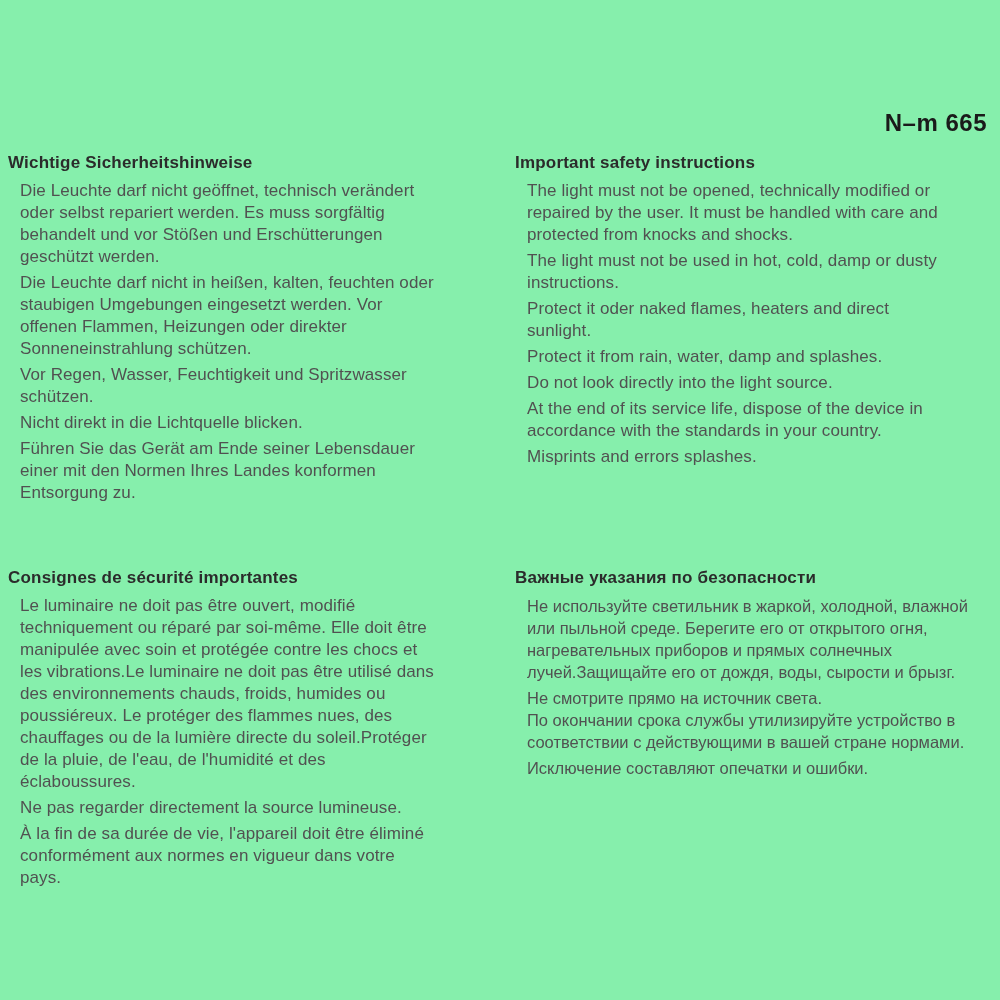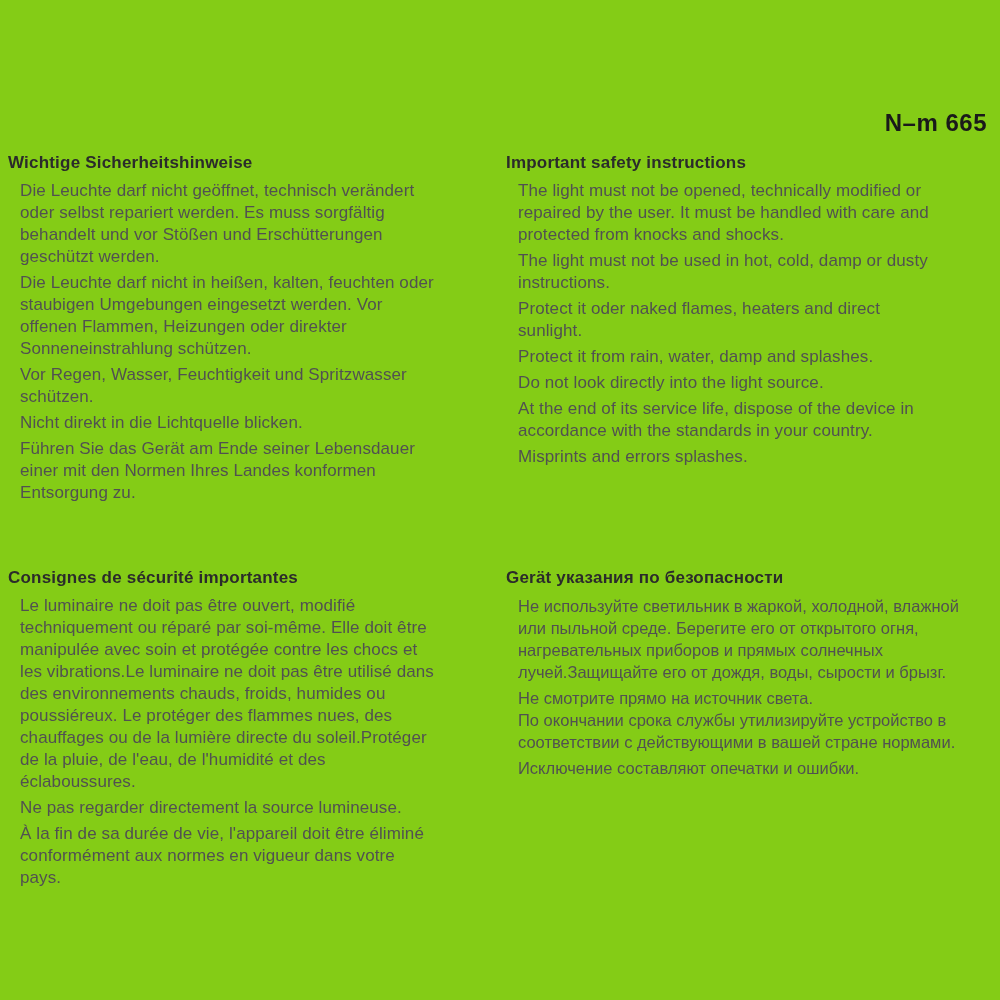--- a/index.html
+++ b/index.html
@@ -4,41 +4,42 @@
 <style>
   html, body {
     margin: 0;
     padding: 0;
     background: #ffffff;
   }
   .page {
     position: relative;
     width: 1000px;
     height: 1000px;
-    background: #84cc16;
+    background: #86efac;
     overflow: hidden;
     font-family: "Liberation Sans", sans-serif;
     filter: blur(0.3px);
   }
   .model {
     position: absolute;
     top: 109px;
     right: 13px;
     font-size: 24px;
     font-weight: bold;
     letter-spacing: 0.5px;
     color: #1a1a1a;
   }
   .grid {
     position: absolute;
     left: 8px;
     top: 152px;
     display: grid;
     grid-template-columns: 498px 477px;
     grid-template-rows: 415px auto;
+    column-gap: 9px;
   }
   .col {
     overflow: visible;
   }
   .col h2 {
     margin: 0 0 6px 0;
     font-size: 17px;
     line-height: 22px;
     font-weight: bold;
     color: #2b2b2b;
@@ -111,21 +112,21 @@
 chauffages ou de la lumière directe du soleil.Protéger
 de la pluie, de l'eau, de l'humidité et des
 éclaboussures.</p>
       <p>Ne pas regarder directement la source lumineuse.</p>
       <p>À la fin de sa durée de vie, l'appareil doit être éliminé
 conformément aux normes en vigueur dans votre
 pays.</p>
     </section>
 
     <section class="col ru">
-      <h2>Gerät указания по безопасности</h2>
+      <h2>Важные указания по безопасности</h2>
       <p>Не используйте светильник в жаркой, холодной, влажной
 или пыльной среде. Берегите его от открытого огня,
 нагревательных приборов и прямых солнечных
 лучей.Защищайте его от дождя, воды, сырости и брызг.</p>
       <p>Не смотрите прямо на источник света.
 По окончании срока службы утилизируйте устройство в
 соответствии с действующими в вашей стране нормами.</p>
       <p>Исключение составляют опечатки и ошибки.</p>
     </section>
 

